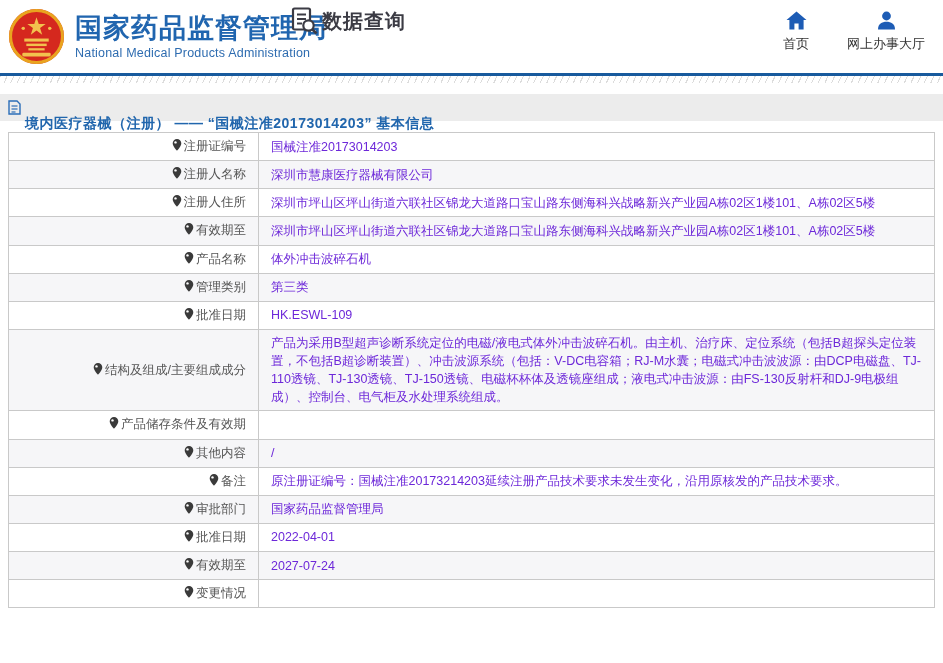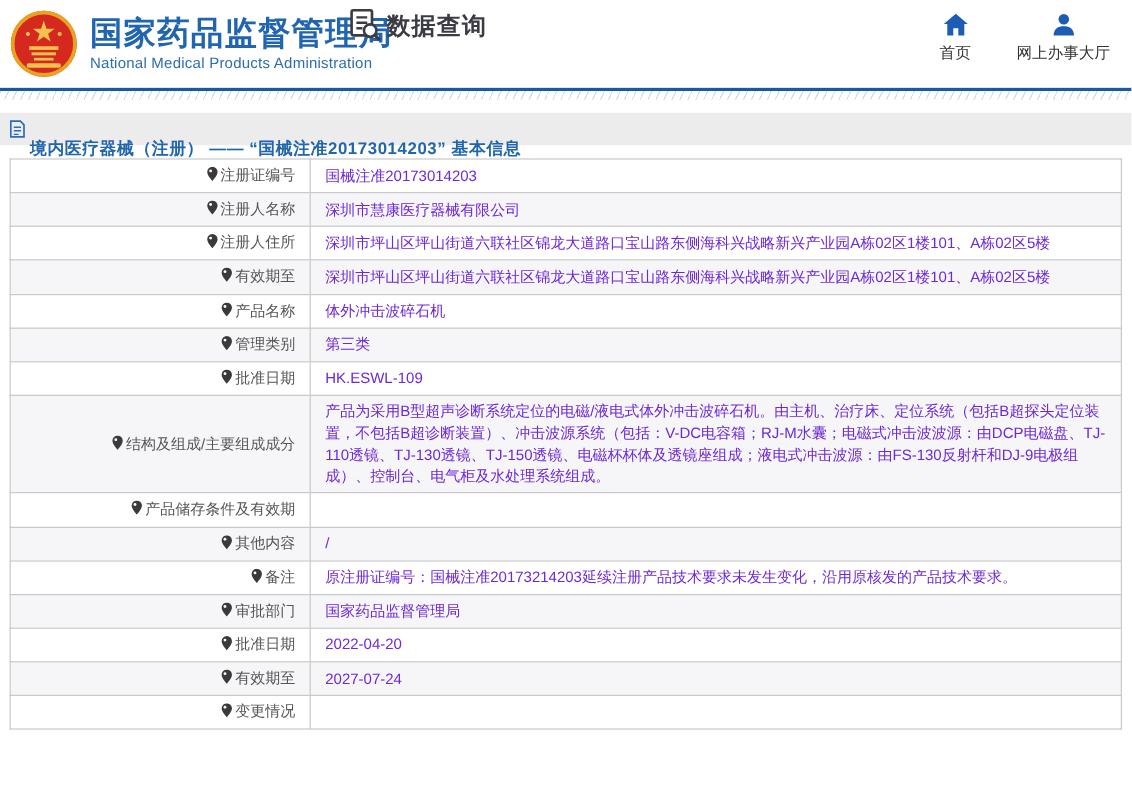--- a/index.html
+++ b/index.html
@@ -215,21 +215,21 @@
                 <path d="M5 0 A4.3 4.3 0 0 0 0.7 4.3 C0.7 7.3 5 11.8 5 11.8 C5 11.8 9.3 7.3 9.3 4.3 A4.3 4.3 0 0 0 5 0 Z" fill="#3a3a3a"></path>
                 <circle cx="3.5" cy="3.4" r="1.2" fill="#ffffff"></circle>
               </svg></span><span class="label-text">审批部门</span></td>
     <td class="value"><span class="value-text">国家药品监督管理局</span></td>
   </tr>
         <tr>
     <td class="label"><span class="note-icon" hidden=""><svg width="10" height="12" viewBox="0 0 10 12">
                 <path d="M5 0 A4.3 4.3 0 0 0 0.7 4.3 C0.7 7.3 5 11.8 5 11.8 C5 11.8 9.3 7.3 9.3 4.3 A4.3 4.3 0 0 0 5 0 Z" fill="#3a3a3a"></path>
                 <circle cx="3.5" cy="3.4" r="1.2" fill="#ffffff"></circle>
               </svg></span><span class="label-text">批准日期</span></td>
-    <td class="value"><span class="value-text">2022-04-20</span></td>
+    <td class="value"><span class="value-text">2022-04-01</span></td>
   </tr>
         <tr>
     <td class="label"><span class="note-icon" hidden=""><svg width="10" height="12" viewBox="0 0 10 12">
                 <path d="M5 0 A4.3 4.3 0 0 0 0.7 4.3 C0.7 7.3 5 11.8 5 11.8 C5 11.8 9.3 7.3 9.3 4.3 A4.3 4.3 0 0 0 5 0 Z" fill="#3a3a3a"></path>
                 <circle cx="3.5" cy="3.4" r="1.2" fill="#ffffff"></circle>
               </svg></span><span class="label-text">有效期至</span></td>
     <td class="value"><span class="value-text">2027-07-24</span></td>
   </tr>
         <tr>
     <td class="label"><span class="note-icon" hidden=""><svg width="10" height="12" viewBox="0 0 10 12">

